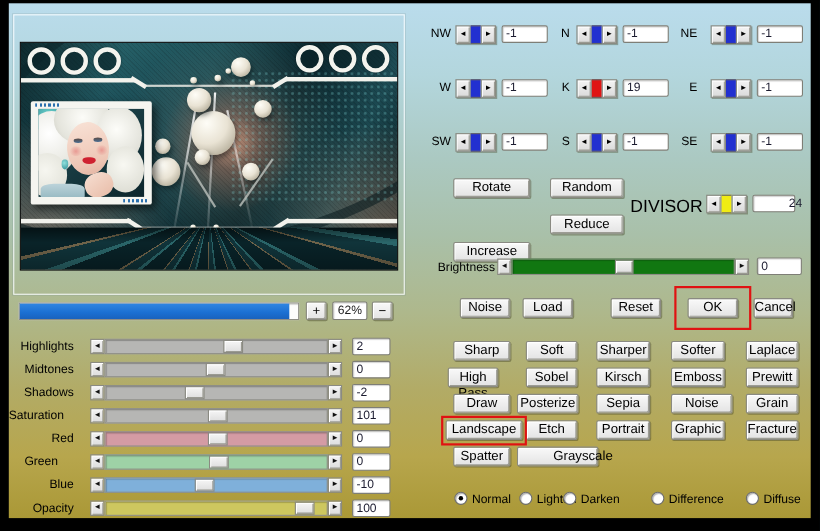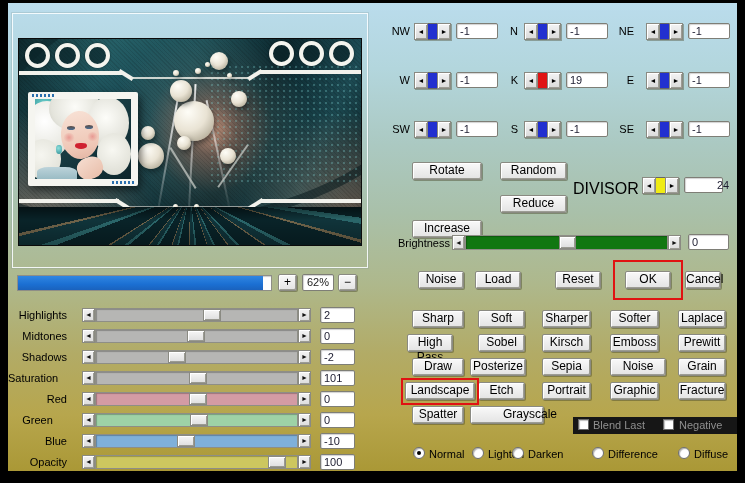--- a/index.html
+++ b/index.html
@@ -342,26 +342,20 @@
   <div class="btn" style="left:397px; top:379px; width:70px;">Landscape</div>
   <div class="btn" style="left:470px; top:379px; width:47px;">Etch</div>
   <div class="btn" style="left:534px; top:379px; width:49px;">Portrait</div>
   <div class="btn" style="left:602px; top:379px; width:49px;">Graphic</div>
   <div class="btn" style="left:670px; top:379px; width:48px;">Fracture</div>
   <div class="hl" style="left:393px; top:375px; width:78px; height:27px;"></div>
 
   <div class="btn" style="left:404px; top:403px; width:52px;">Spatter</div>
   <div class="btn" style="left:462px; top:403px; width:74px;padding-left:32px;">Grayscale</div>
 
-  <div id="optstrip">
-    <div class="cb" style="left:5px; top:2px;"></div>
-    <div class="olabel" style="left:20px;">Blend Last</div>
-    <div class="cb" style="left:90px; top:2px;"></div>
-    <div class="olabel" style="left:106px;">Negative</div>
-  </div>
 
   <div class="radio sel" style="left:405px; top:444px;"></div>
   <div class="rlabel" style="left:421px; top:445px;">Normal</div>
   <div class="radio" style="left:464px; top:444px;"></div>
   <div class="rlabel" style="left:480px; top:445px;">Lighten</div>
   <div class="radio" style="left:504px; top:444px;"></div>
   <div class="rlabel" style="left:520px; top:445px;">Darken</div>
   <div class="radio" style="left:584px; top:444px;"></div>
   <div class="rlabel" style="left:600px; top:445px;">Difference</div>
   <div class="radio" style="left:670px; top:444px;"></div>

